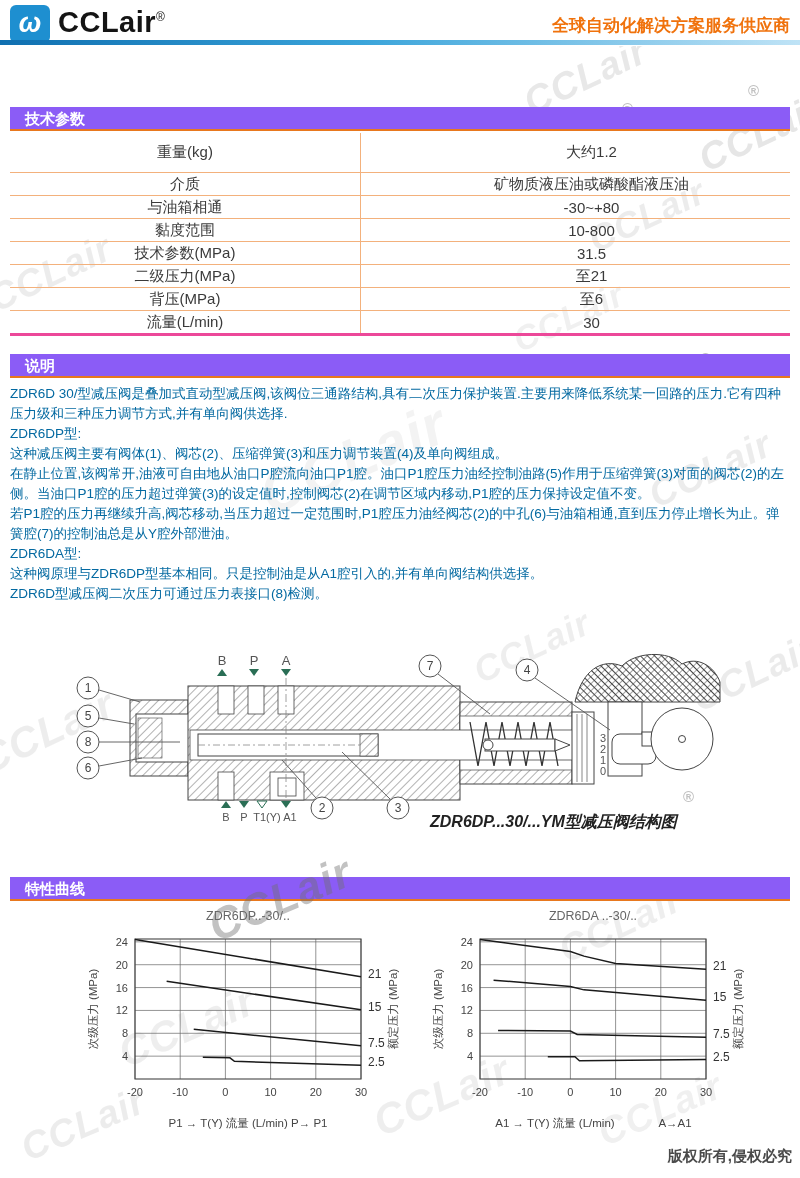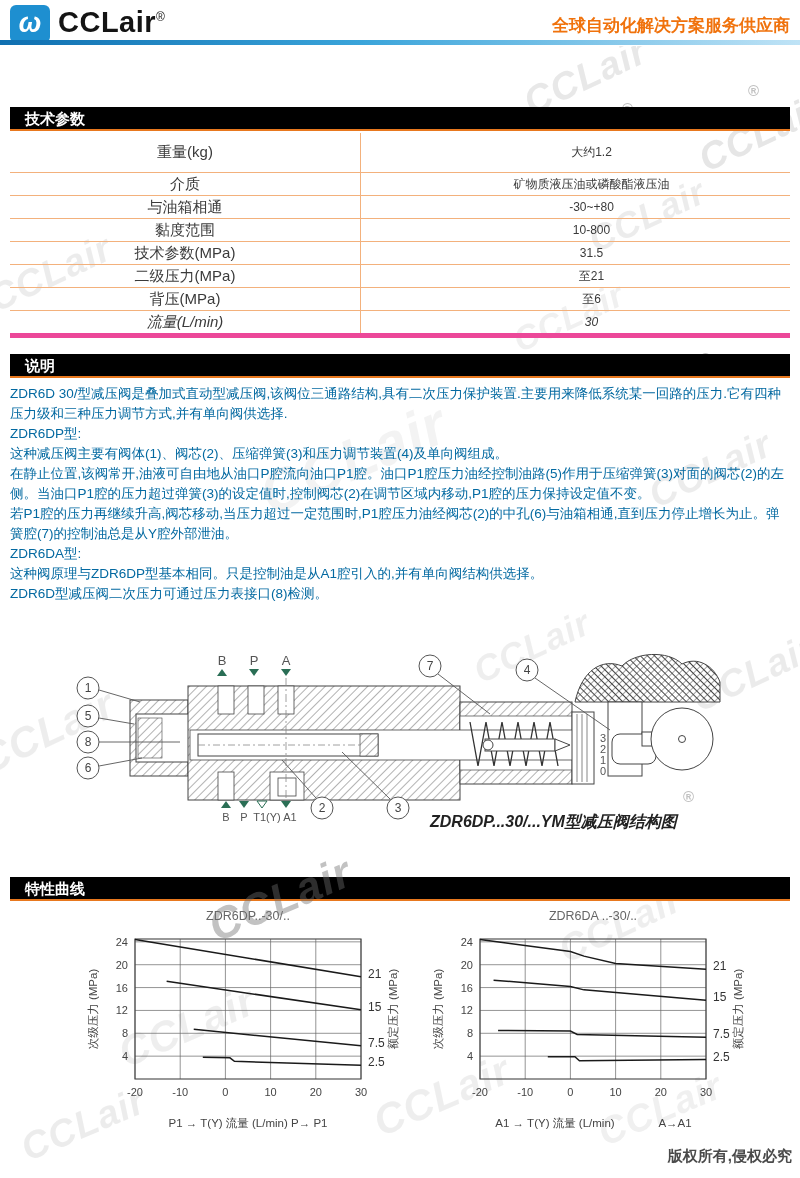--- a/index.html
+++ b/index.html
@@ -9,30 +9,30 @@
   .hdr{position:absolute;left:0;top:0;width:800px;height:46px;background:#fff;z-index:3;}
   .logo-box{position:absolute;left:10px;top:5px;width:40px;height:38px;background:#1e8fd0;
             border-radius:6px;color:#fff;text-align:center;line-height:36px;
             font-size:27px;font-style:italic;font-weight:bold;}
   .logo-text{position:absolute;left:58px;top:6px;font-size:29px;font-weight:800;color:#141414;letter-spacing:.5px;}
   .logo-reg{font-size:12px;vertical-align:super;font-weight:400;}
   .slogan{position:absolute;right:10px;top:14px;font-size:17px;font-weight:bold;color:#f0720c;}
   .hdr-line{position:absolute;left:0;top:40px;width:800px;height:5px;
             background:linear-gradient(to right,#0f6fb0,#3aa4da 45%,#bfe3f6);}
   
-  .secbar{position:absolute;left:10px;width:780px;height:24px;background:#000000;
+  .secbar{position:absolute;left:10px;width:780px;height:24px;background:#8b5cf6;
           border-bottom:2px solid #e8781e;color:#fff;font-size:15px;font-weight:bold;
           line-height:24px;padding-left:15px;box-sizing:border-box;z-index:3;}
   
   .ttable{position:absolute;left:10px;top:133px;width:780px;z-index:3;}
   .trow{display:flex;align-items:center;border-bottom:1px solid #f3b17c;height:22px;}
   .trow.first{height:39px;}
-  .trow.last{border-bottom:5px solid #ec4899;font-style:italic;}
+  .trow.last{border-bottom:3px solid #ec4899;}
   .tc1{width:350px;text-align:center;font-size:15px;color:#3a3a3a;}
-  .tc2{flex:1;text-align:center;font-size:12px;color:#3a3a3a;border-left:1px solid #f3b17c;
+  .tc2{flex:1;text-align:center;font-size:15px;color:#3a3a3a;border-left:1px solid #f3b17c;
        align-self:stretch;display:flex;align-items:center;justify-content:center;padding-left:32px;}
   
   .desc{position:absolute;left:10px;top:384px;width:782px;z-index:3;}
   .desc p{margin:0;font-size:13.5px;line-height:20px;color:#0369a1;}
   
   .diagram{position:absolute;left:30px;top:650px;z-index:3;}
   .diag-caption{position:absolute;left:430px;top:812px;width:340px;font-size:16px;
                 font-weight:bold;color:#222;z-index:3;font-style:italic;}
   
   .chart{position:absolute;top:906px;width:330px;height:240px;z-index:3;}

